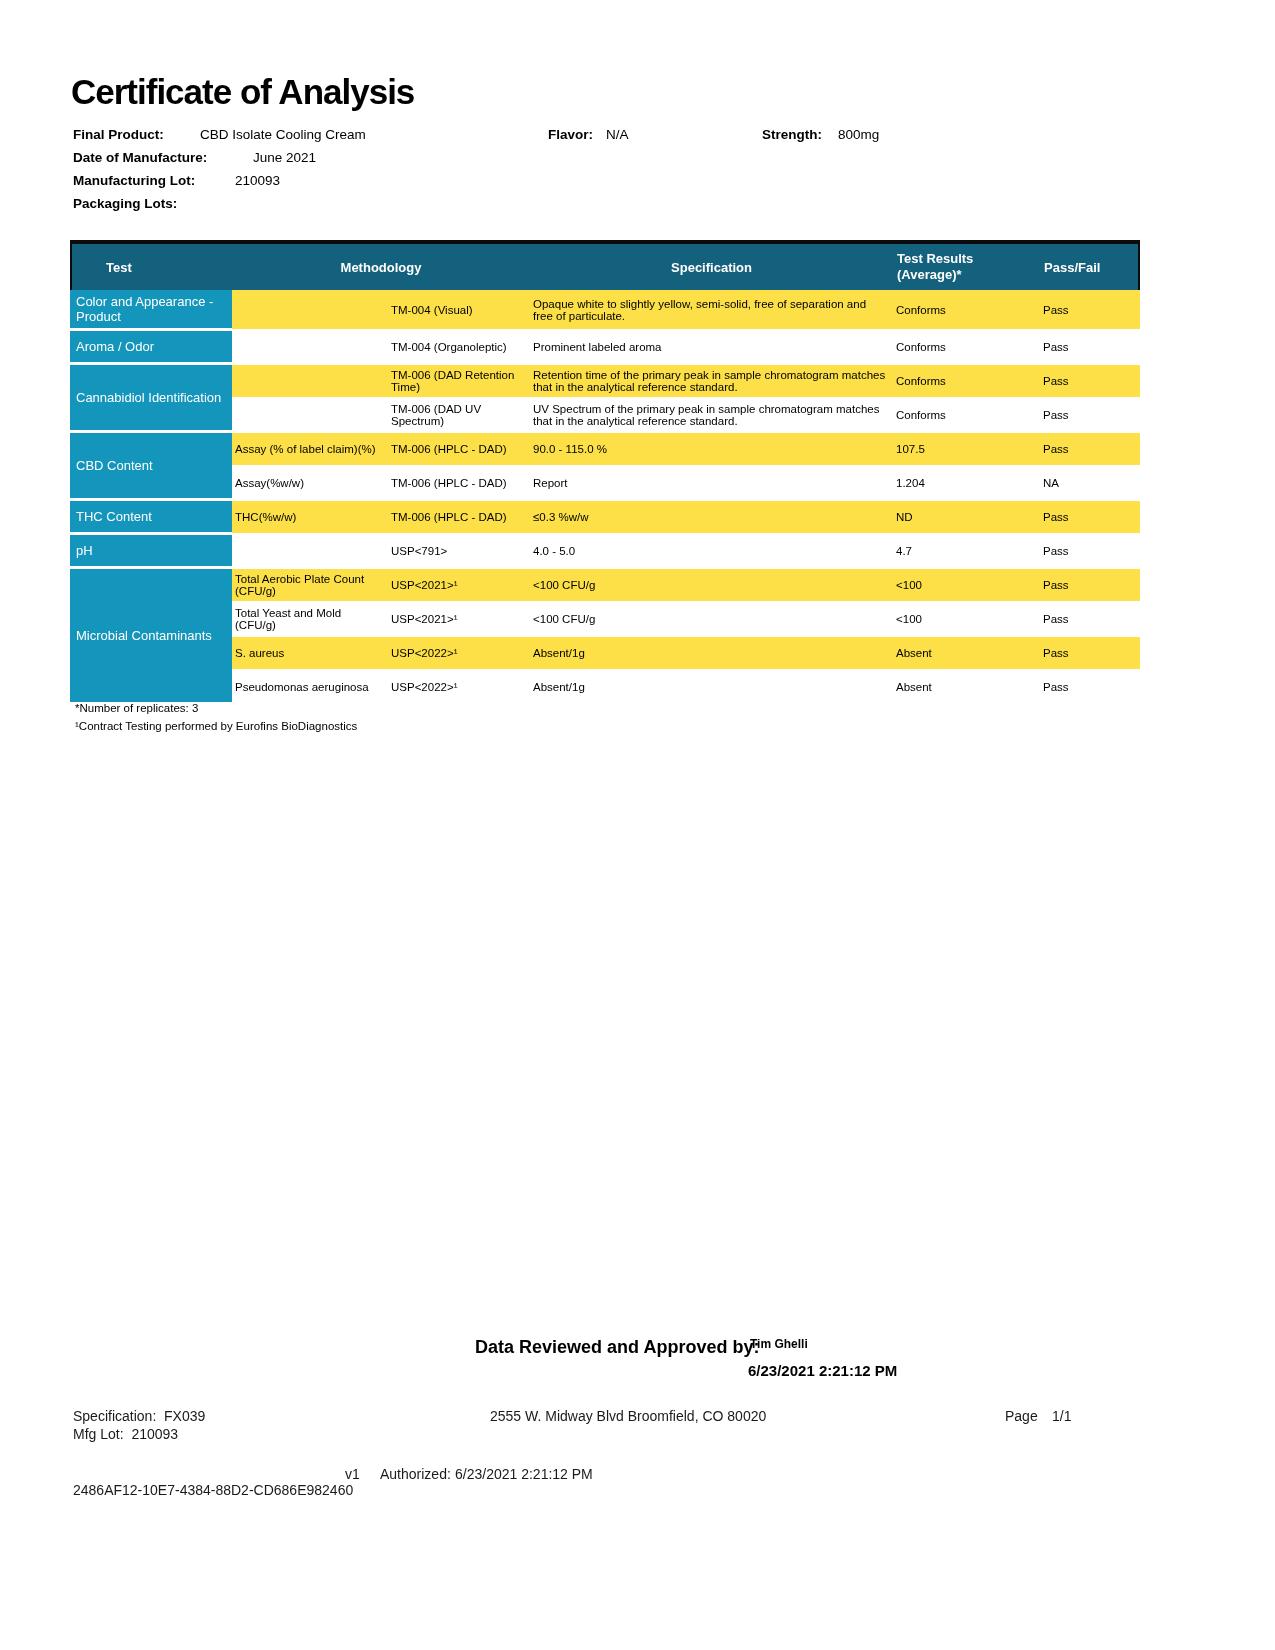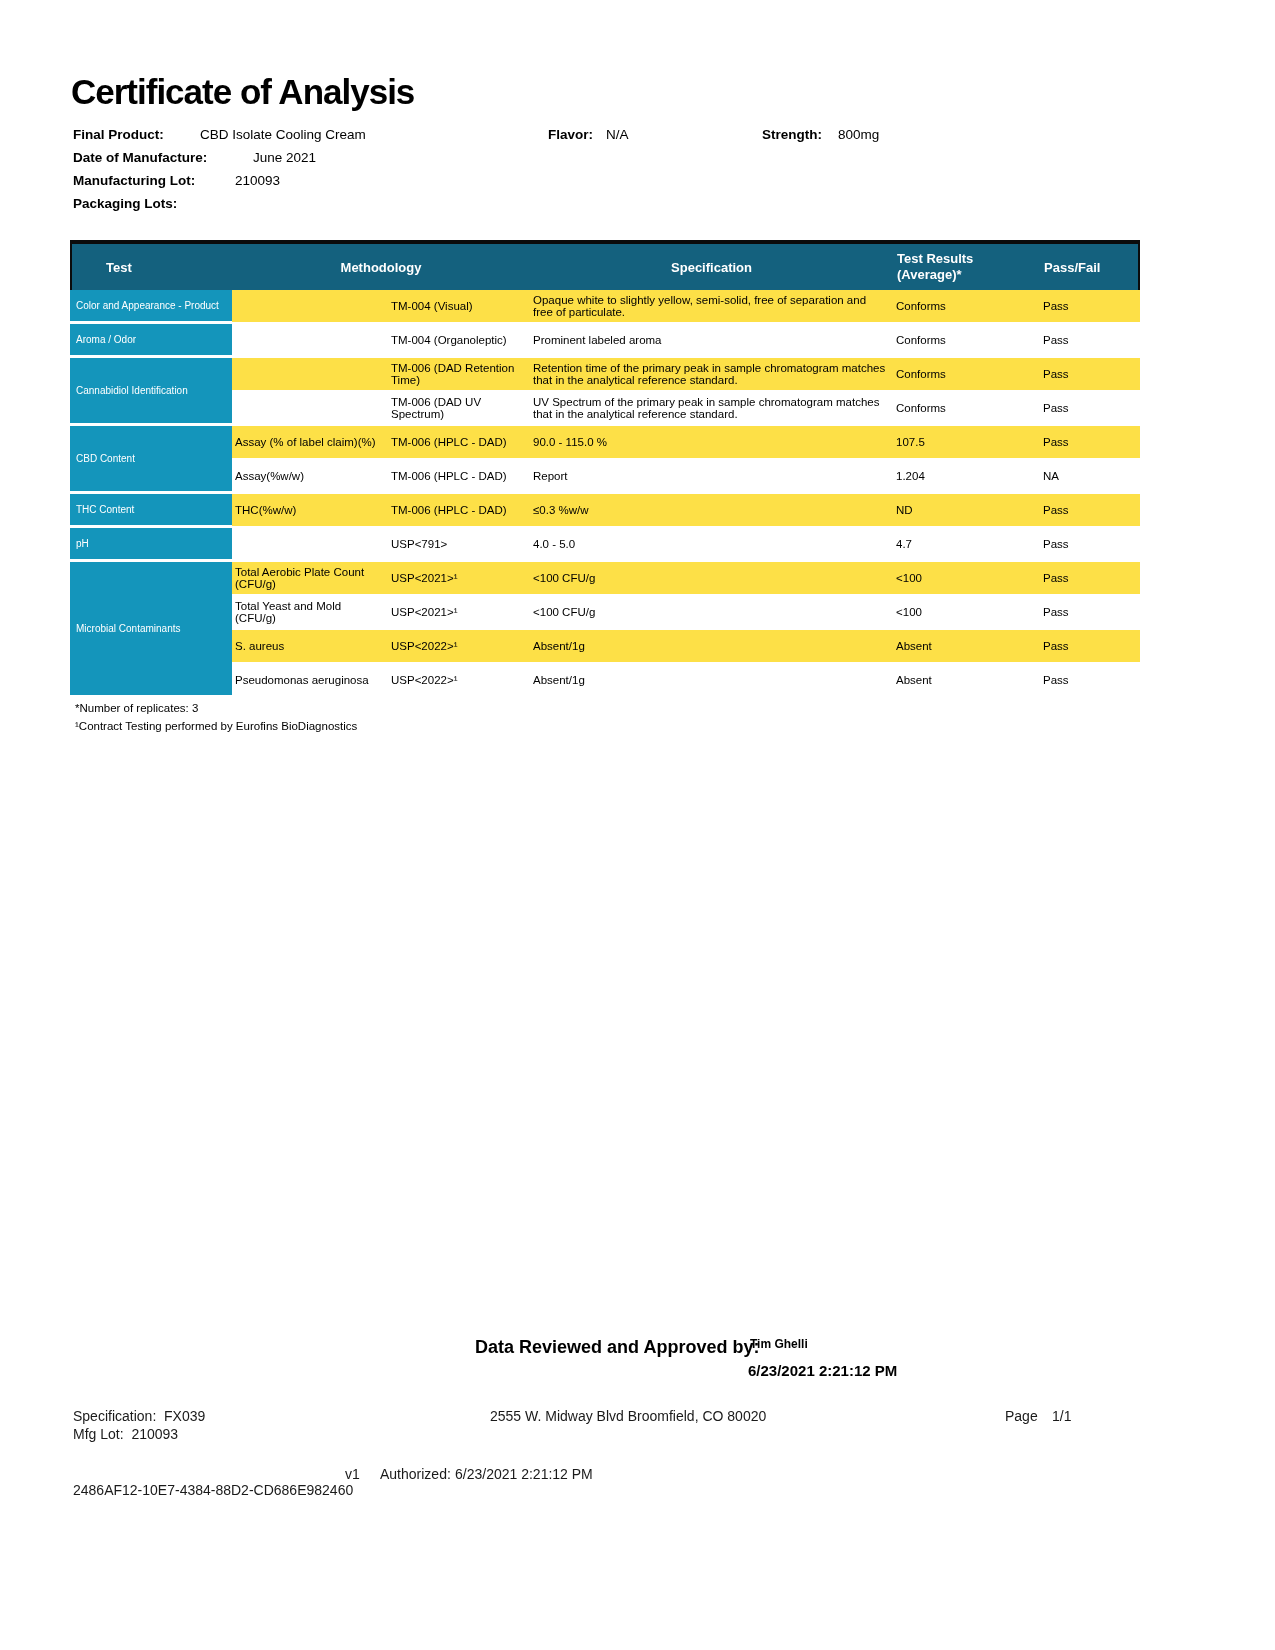--- a/index.html
+++ b/index.html
@@ -51,21 +51,21 @@
     border-top: 4px solid #0b0b0b;
     text-align: left;
   }
   .coa-table thead th.first { border-left: 2px solid #0b0b0b; padding-left: 34px; }
   .coa-table thead th.last  { border-right: 2px solid #0b0b0b; padding-left: 4px; margin-top: 40px; }
   .coa-table thead th.c { text-align: center; }
   .coa-table thead th.results-h { padding-left: 4px; line-height: 1.25; }
   .coa-table td.group {
     background: #1495BB;
     color: #ffffff;
-    font-size: 10px;
+    font-size: 13px;
     padding: 4px 6px;
     border-bottom: 3px solid #ffffff;
     vertical-align: middle;
   }
   .coa-table tbody tr { height: 34px; }
   .coa-table tbody td.body-cell { border-bottom: 2px solid #ffffff; padding: 4px 6px 4px 3px; }
   .coa-table tbody tr.stripe td.body-cell { background: #fde047; }
   .coa-table td.sub  { padding-left: 4px; }
   .coa-table td.pass { padding-left: 7px; }
   

